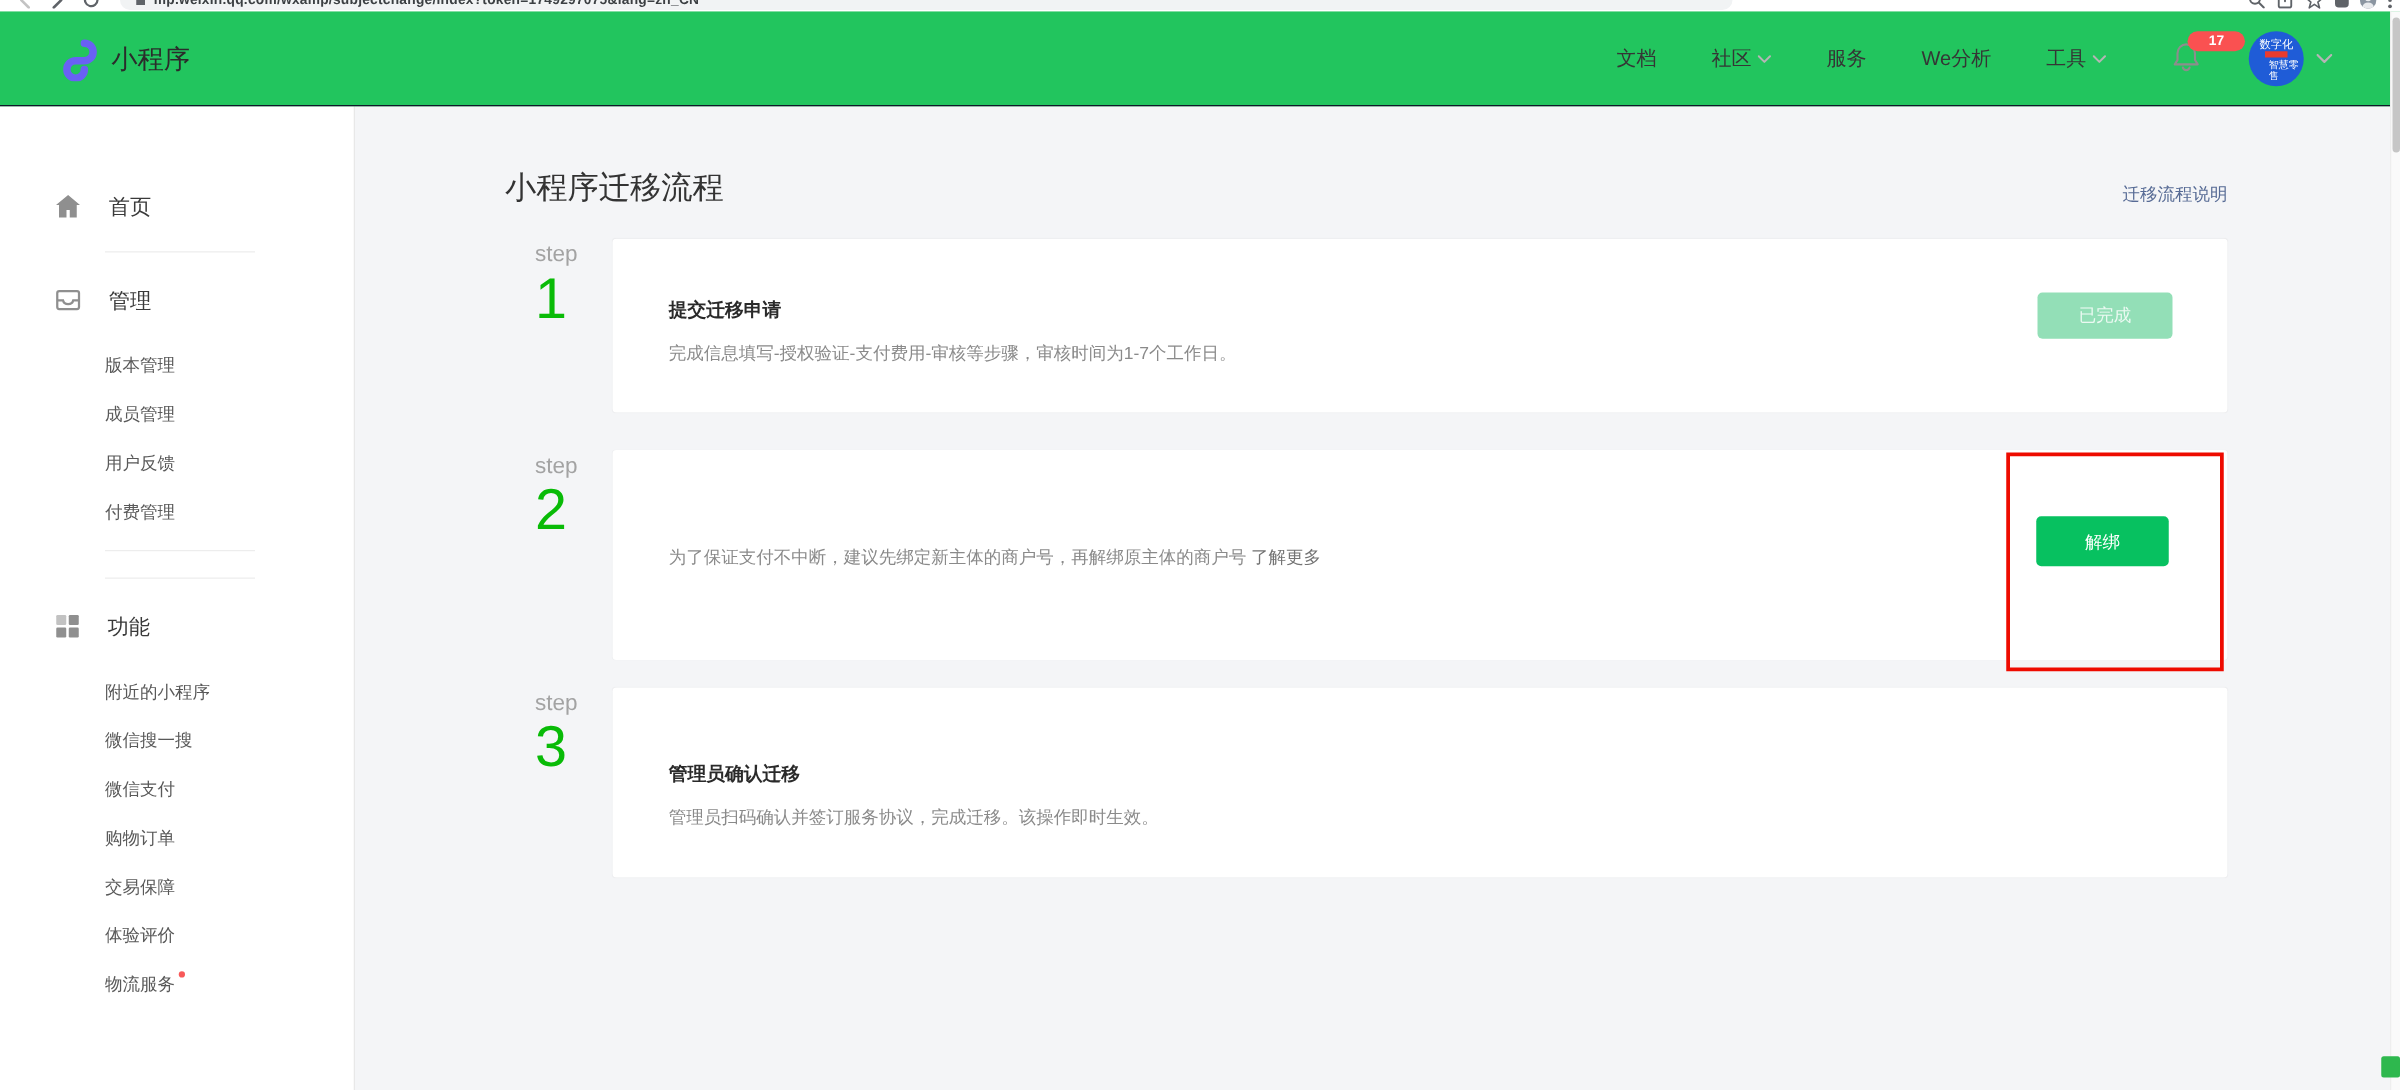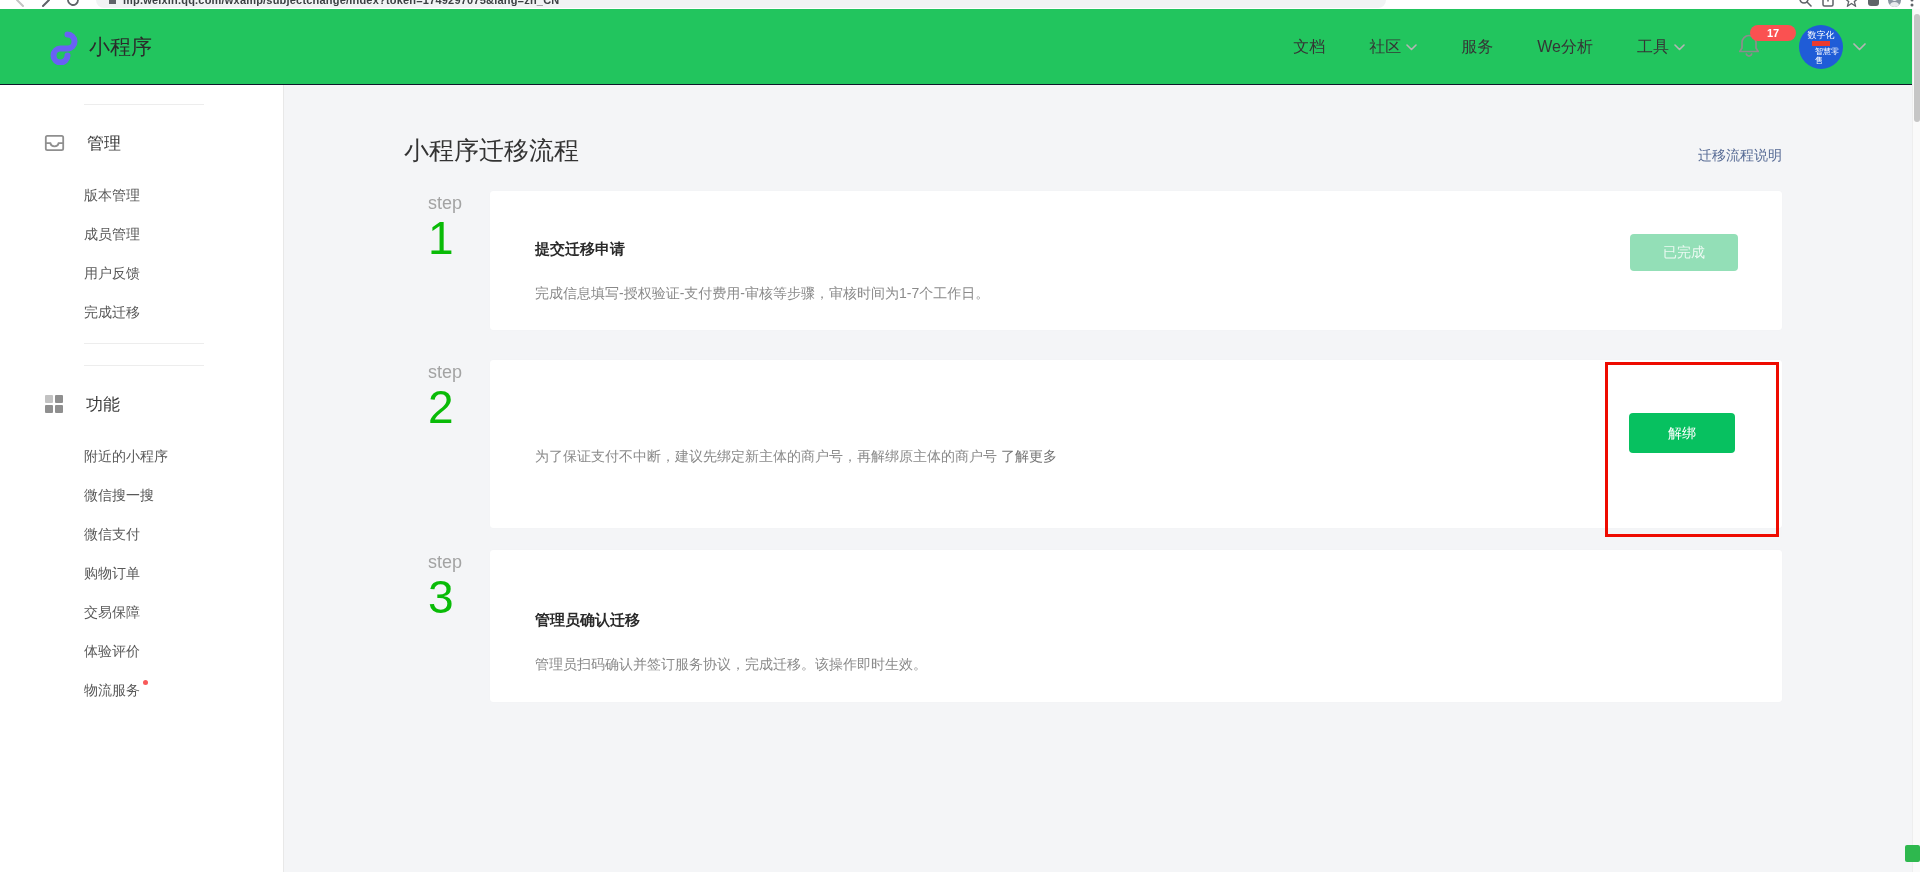--- a/index.html
+++ b/index.html
@@ -56,21 +56,21 @@
   .step-row.r1 { margin-bottom:30px; }
   .step-row.r2 { margin-bottom:22px; }
   .step-col { width:86px; padding-left:24px; padding-top:2px; }
   .step-word { font-size:18px; color:#a3a3a3; line-height:20px; }
   .step-num { font-size:46px; color:#09bb07; line-height:48px; margin-top:1px; }
   .card { flex:1; background:#fff; border-radius:3px; position:relative; box-shadow:0 0 1px rgba(0,0,0,.05); padding-left:45px; }
   .card.c1 { height:139px; padding-top:47px; }
   .card.c2 { height:168px; padding-top:62px; }
   .card.c3 { height:152px; padding-top:59px; }
   .card-title { font-size:15px; font-weight:700; color:#2a2a2a; line-height:21px; }
-  .card-desc { font-size:14px; color:#8a8a8a; line-height:20px; margin-top:24px; }
+  .card-desc { font-size:14px; color:#8a8a8a; line-height:20px; margin-top:13px; }
   .desc-link { color:#737373; cursor:pointer; }
   .btn { position:absolute; text-align:center; font-size:14px; border-radius:4px; cursor:pointer; }
   .btn-done { right:44px; top:43px; width:108px; height:37px; line-height:37px; background:#93dfb7; color:rgba(255,255,255,.82); }
   .btn-unbind { right:47px; top:53px; width:106px; height:40px; line-height:40px; background:#07c160; color:#fff; }
   .red-box { position:absolute; left:1201px; top:277px; width:174px; height:175px; border:3px solid #ee0b00; z-index:5; pointer-events:none; }
 
   
   .scrollbar { position:absolute; right:0; top:9px; bottom:0; width:8px; background:#fafafa; border-left:1px solid #eee; z-index:40; }
   .scroll-thumb { position:absolute; top:5px; left:1px; width:6px; height:108px; border-radius:3px; background:#c6c6c6; }
   .green-widget { position:absolute; right:0; bottom:10px; width:15px; height:17px; background:#2eb84e; border-radius:2px; z-index:50; }
@@ -161,33 +161,39 @@
         <span class="tag"></span>
         <span class="l2">智慧零售</span>
       </span>
       <svg class="av-chev" width="13" height="8" viewBox="0 0 13 8">
           <polyline points="1,1 6.5,6.5 12,1" fill="none" stroke="#b5b5b5" stroke-width="1.7" stroke-linecap="round" stroke-linejoin="round"></polyline>
         </svg>
     </div>
   </div>
 
   <div class="sidebar">
+    <div class="side-head mt-first">
+      <svg class="s-ic" width="21" height="20" viewBox="0 0 21 20">
+          <path d="M10.5 1 20 9h-2.6v10h-5.6v-6h-2.6v6H3.2V9H.8z" fill="#8f8f8f"></path>
+        </svg>
+      <span>首页</span>
+    </div>
     <div class="side-divider"></div>
     <div class="side-head">
       <svg class="s-ic" width="21" height="20" viewBox="0 0 21 20">
           <rect x="1.8" y="2.8" width="17.4" height="14.4" rx="1.6" fill="none" stroke="#8f8f8f" stroke-width="1.8"></rect>
           <path d="M1.8 10.2h4.6c.4 2 1.9 3.1 4.1 3.1s3.7-1.1 4.1-3.1h4.6" fill="none" stroke="#8f8f8f" stroke-width="1.8"></path>
         </svg>
       <span>管理</span>
     </div>
     <div class="sub-list">
       <div class="side-sub">版本管理</div>
       <div class="side-sub">成员管理</div>
       <div class="side-sub">用户反馈</div>
-      <div class="side-sub">完成迁移</div>
+      <div class="side-sub">付费管理</div>
     </div>
     <div class="side-divider" style="margin-top:11px;"></div>
     <div class="side-divider"></div>
     <div class="side-head">
       <svg class="s-ic" width="20" height="20" viewBox="0 0 20 20">
           <rect x="1" y="1" width="8" height="8" rx="1" fill="#8f8f8f" opacity=".55"></rect>
           <rect x="11" y="1" width="8" height="8" rx="1" fill="#8f8f8f"></rect>
           <rect x="1" y="11" width="8" height="8" rx="1" fill="#8f8f8f"></rect>
           <rect x="11" y="11" width="8" height="8" rx="1" fill="#8f8f8f"></rect>
         </svg>

